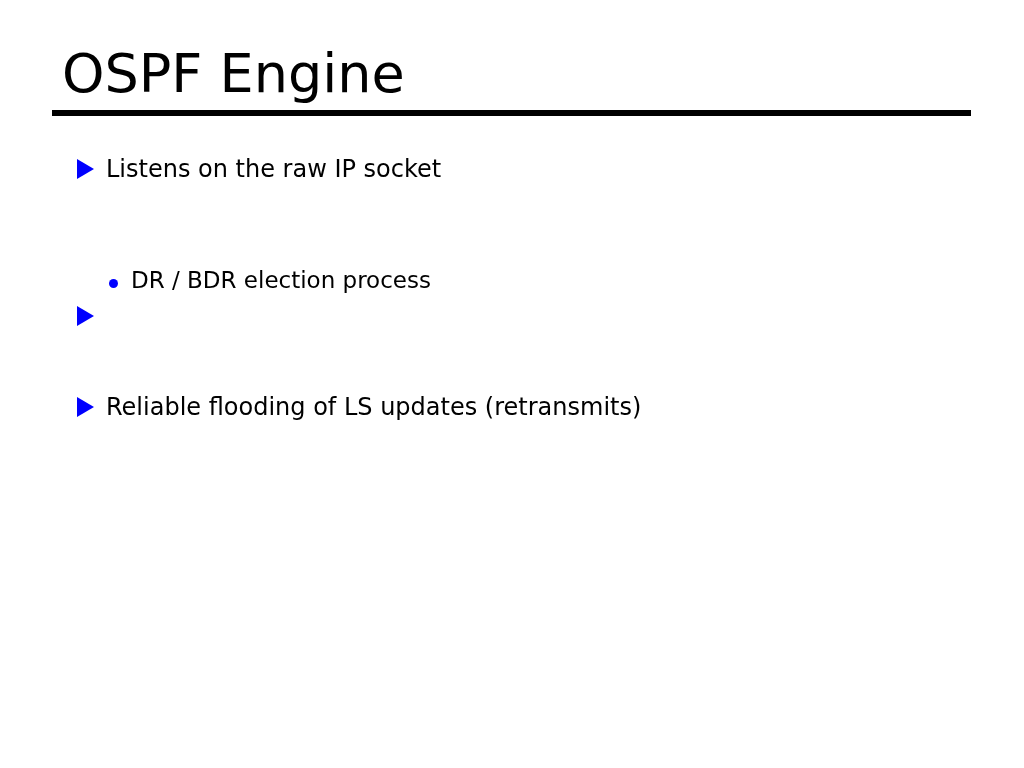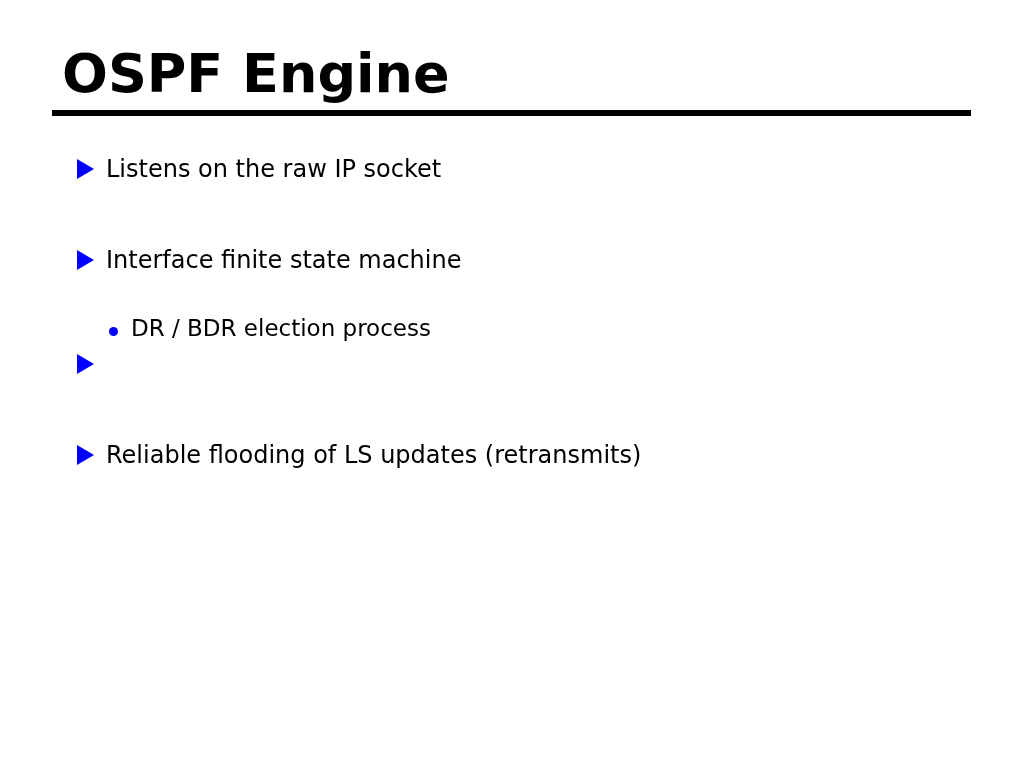--- a/index.html
+++ b/index.html
@@ -27,21 +27,21 @@
   .title-block {
     position: absolute;
     left: 52px;
     top: 44px;
     width: 920px;
   }
 
   .slide-title {
     font-size: 54px;
     line-height: 60px;
-    font-weight: 700;
+    font-weight: 400;
     color: #000000;
     letter-spacing: 0px;
     white-space: nowrap;
     margin: 0;
     padding: 0 0 0 10px;
   }
 
   .title-rule {
     position: absolute;
     left: 52px;
@@ -145,24 +145,20 @@
   <div class="title-rule"></div>
 
   <div class="body-block">
 
     <div class="bullet-row level1">
       <span class="marker-tri"></span>
       <span class="bullet-text">Listens on the raw IP socket</span>
     </div>
 
 
-    <div class="bullet-row level1 tight">
-      <span class="marker-tri"></span>
-      <span class="bullet-text">Interface finite state machine</span>
-    </div>
 
     <div class="bullet-row level2">
       <span class="marker-dot"></span>
       <span class="subbullet-text">DR / BDR election process</span>
     </div>
 
 
     <div class="bullet-row level1">
       <span class="marker-tri"></span>
     </div>

